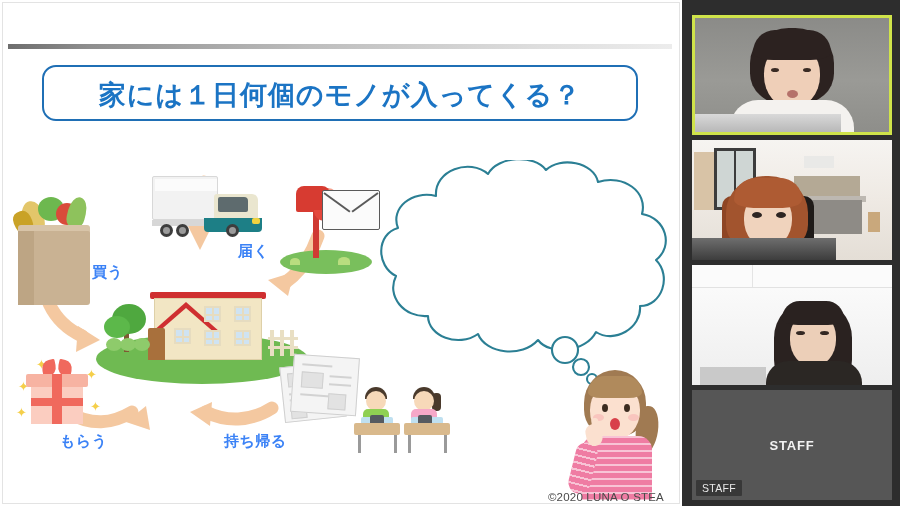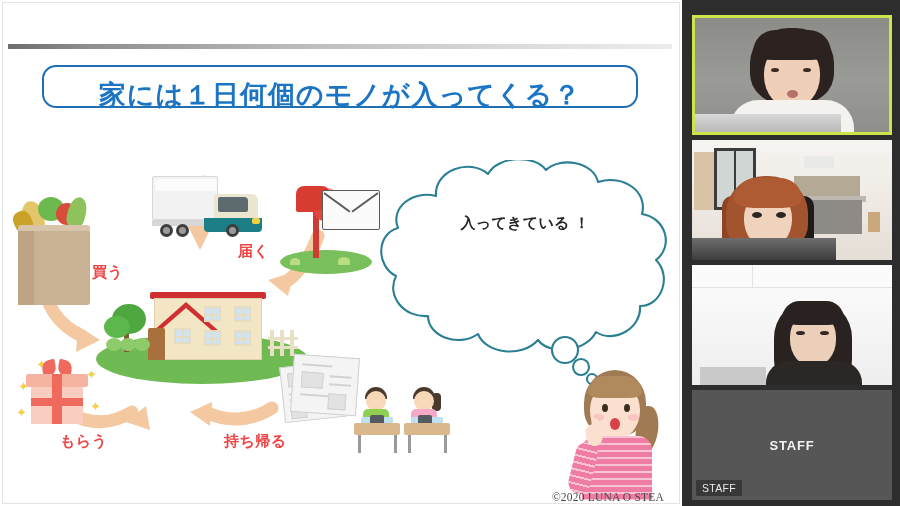--- a/index.html
+++ b/index.html
@@ -27,33 +27,33 @@
     font-size: 24px; font-weight: bold; color: #2f2f2f;
     letter-spacing: .5px; white-space: nowrap;
   }
   #title-rule {
     position: absolute; left: 8px; top: 44px; width: 664px; height: 5px;
     background: linear-gradient(to right, #6d6d6d 0%, #8e8e8e 12%, #bdbdbd 45%, #dedede 80%, #ececec 100%);
   }
 
   
   #headline-box {
-    position: absolute; left: 42px; top: 65px; width: 596px; height: 43px;
+    position: absolute; left: 42px; top: 65px; width: 596px; height: 56px;
     border: 2.5px solid #1f6fb5; border-radius: 14px; background: #fff;
   }
   #headline-text {
     width: 100%; height: 100%; line-height: 57px; text-align: center;
     font-size: 27px; font-weight: bold; color: #1b74c4; letter-spacing: 1px;
     white-space: nowrap;
   }
 
   
   .art { position: absolute; }
   .lbl {
-    position: absolute; font-size: 15px; font-weight: bold; color: #ef4444;
+    position: absolute; font-size: 15px; font-weight: bold; color: #3b82f6;
     white-space: nowrap; letter-spacing: .5px;
   }
 
   
   .arrow { position: absolute; }
 
   
   #bag { left: 12px; top: 195px; width: 86px; height: 110px; }
   #bag .sack {
     position: absolute; left: 6px; top: 36px; width: 72px; height: 74px;
@@ -201,21 +201,21 @@
   #bubble-text {
     position: absolute; left: 374px; top: 212px; width: 302px;
     text-align: center; font-size: 15px; font-weight: bold; color: #262626;
     line-height: 1.5; letter-spacing: .3px;
   }
   #bubble-dots { left: 548px; top: 334px; width: 56px; height: 56px; }
 
   
   #copyright {
     position: absolute; right: 18px; bottom: 3px;
-    font-size: 11.5px; color: #4a4a4a; letter-spacing: .2px; white-space: nowrap; font-family: Liberation Serif, serif;
+    font-size: 11.5px; color: #4a4a4a; letter-spacing: .2px; white-space: nowrap;
   }
 
   
   #videostrip {
     position: absolute; left: 682px; top: 0; width: 218px; height: 506px;
     background: #2d2d2d;
   }
   .tile {
     position: absolute; left: 10px; width: 200px; overflow: hidden;
     background: #565656;
@@ -444,21 +444,20 @@
     <svg id="bubble" class="art" viewBox="0 0 302 200">
       <path d="M62,36 C60,10 96,-2 114,14 C124,-4 160,-6 172,10
                C186,-4 220,2 224,22 C250,14 274,32 268,54
                C292,58 300,86 282,100 C298,116 288,146 266,146
                C268,168 240,184 222,172 C212,192 176,196 164,180
                C148,198 112,194 104,174 C84,188 54,176 54,156
                C30,158 12,136 22,116 C2,106 2,74 24,68
                C16,48 38,30 62,36 Z" fill="#ffffff" stroke="#2b7f94" stroke-width="2.1" stroke-linejoin="round"></path>
     </svg>
     <div id="bubble-text">
-      <div>入ってきている ！</div>
     </div>
     <svg id="bubble-dots" class="art" viewBox="0 0 56 56">
       <circle cx="17" cy="16" r="13" fill="#fff" stroke="#2b7f94" stroke-width="2.1"></circle>
       <circle cx="33" cy="33" r="8" fill="#fff" stroke="#2b7f94" stroke-width="2.1"></circle>
       <circle cx="44" cy="45" r="5" fill="#fff" stroke="#2b7f94" stroke-width="2.1"></circle>
     </svg>
 
     <div class="art" id="girl">
       <div class="hair-back"></div>
         <div class="pony"></div>

